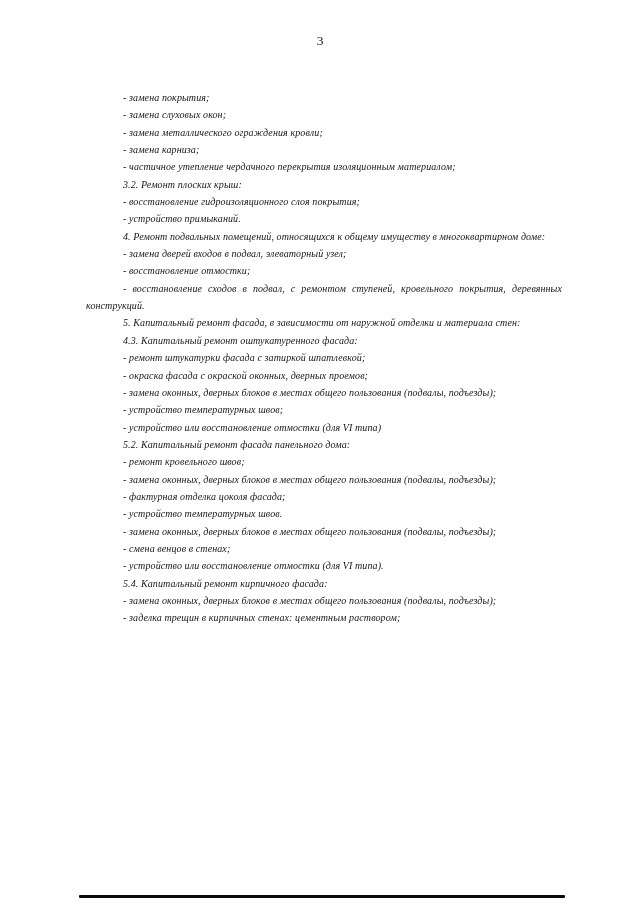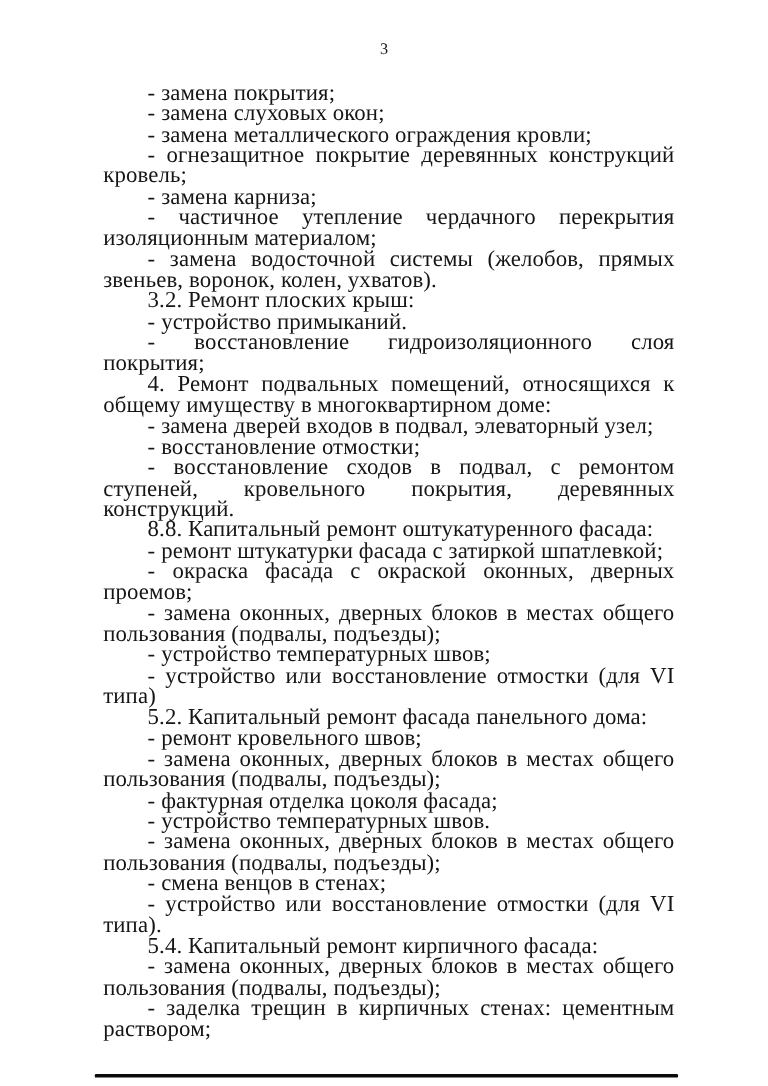--- a/index.html
+++ b/index.html
@@ -19,27 +19,28 @@
   .page-number {
     position: absolute;
     top: 33px;
     left: 0;
     right: 0;
     text-align: center;
     font-size: 13.5px;
   }
   .content {
     position: absolute;
-    top: 69px;
+    top: 89px;
     left: 86px;
     width: 476px;
     text-align: justify;
-    font-size: 19px;
+    font-size: 10px;
     line-height: 17.35px;
     letter-spacing: 0.1px;
+    font-style: italic;
   }
   .para {
     margin: 0;
     text-indent: 37px;
   }
   .scan-line {
     position: absolute;
     left: 79px;
     bottom: 7px;
     width: 486px;
@@ -51,32 +52,31 @@
 </head>
 <body>
 
 <div class="page">
   <div class="page-number">3</div>
 
   <div class="content">
       <p class="para">- замена покрытия;</p>
       <p class="para">- замена слуховых окон;</p>
       <p class="para">- замена металлического ограждения кровли;</p>
-      <p class="para">- огнезащитное покрытие деревянных конструкций кровель;</p>
       <p class="para">- замена карниза;</p>
       <p class="para">- частичное утепление чердачного перекрытия изоляционным материалом;</p>
-      <p class="para">- замена водосточной системы (желобов, прямых звеньев, воронок, колен, ухватов).</p>
       <p class="para">3.2. Ремонт плоских крыш:</p>
+      <p class="para">- восстановление гидроизоляционного слоя покрытия;</p>
       <p class="para">- устройство примыканий.</p>
-      <p class="para">- восстановление гидроизоляционного слоя покрытия;</p>
       <p class="para">4. Ремонт подвальных помещений, относящихся к общему имуществу в многоквартирном доме:</p>
       <p class="para">- замена дверей входов в подвал, элеваторный узел;</p>
       <p class="para">- восстановление отмостки;</p>
       <p class="para">- восстановление сходов в подвал, с ремонтом ступеней, кровельного покрытия, деревянных конструкций.</p>
-      <p class="para">8.8. Капитальный ремонт оштукатуренного фасада:</p>
+      <p class="para">5. Капитальный ремонт фасада, в зависимости от наружной отделки и материала стен:</p>
+      <p class="para">4.3. Капитальный ремонт оштукатуренного фасада:</p>
       <p class="para">- ремонт штукатурки фасада с затиркой шпатлевкой;</p>
       <p class="para">- окраска фасада с окраской оконных, дверных проемов;</p>
       <p class="para">- замена оконных, дверных блоков в местах общего пользования (подвалы, подъезды);</p>
       <p class="para">- устройство температурных швов;</p>
       <p class="para">- устройство или восстановление отмостки (для VI типа)</p>
       <p class="para">5.2. Капитальный ремонт фасада панельного дома:</p>
       <p class="para">- ремонт кровельного швов;</p>
       <p class="para">- замена оконных, дверных блоков в местах общего пользования (подвалы, подъезды);</p>
       <p class="para">- фактурная отделка цоколя фасада;</p>
       <p class="para">- устройство температурных швов.</p>

